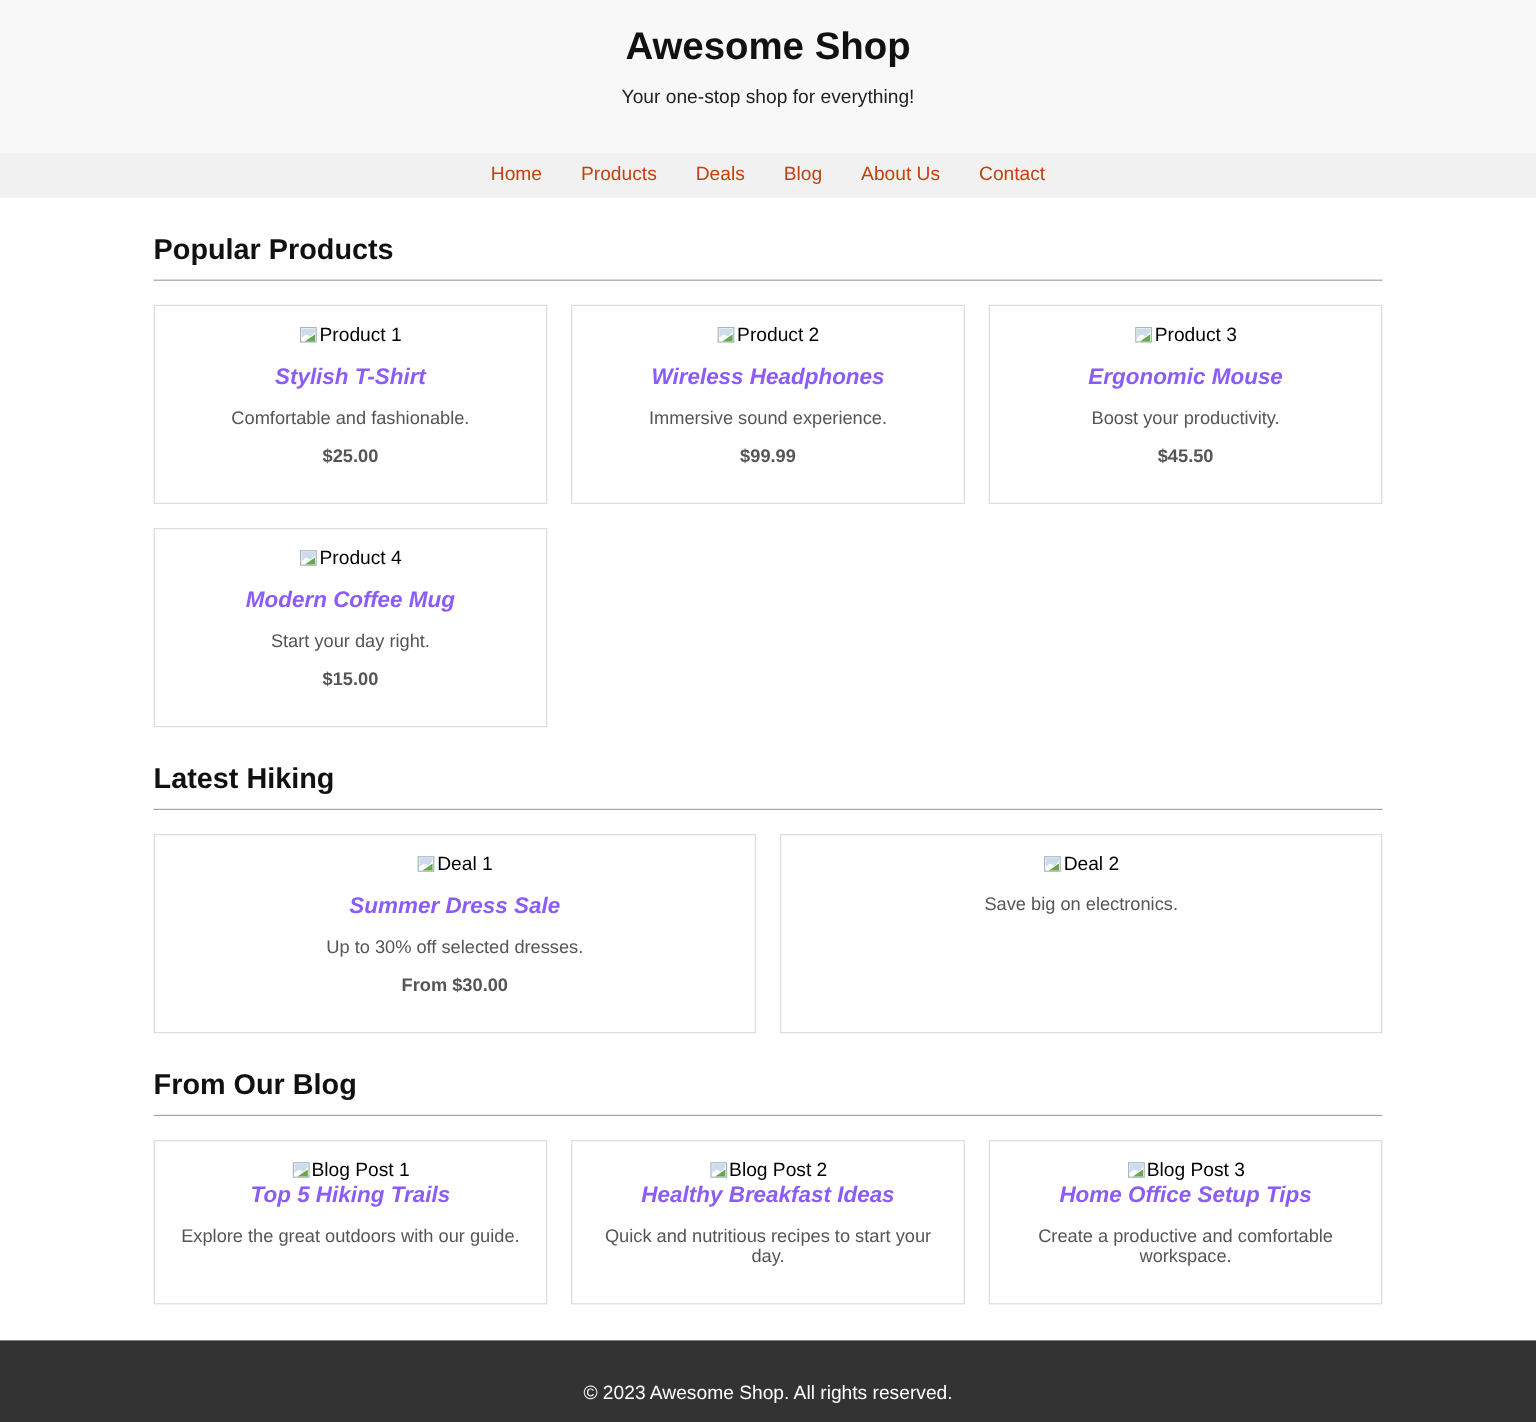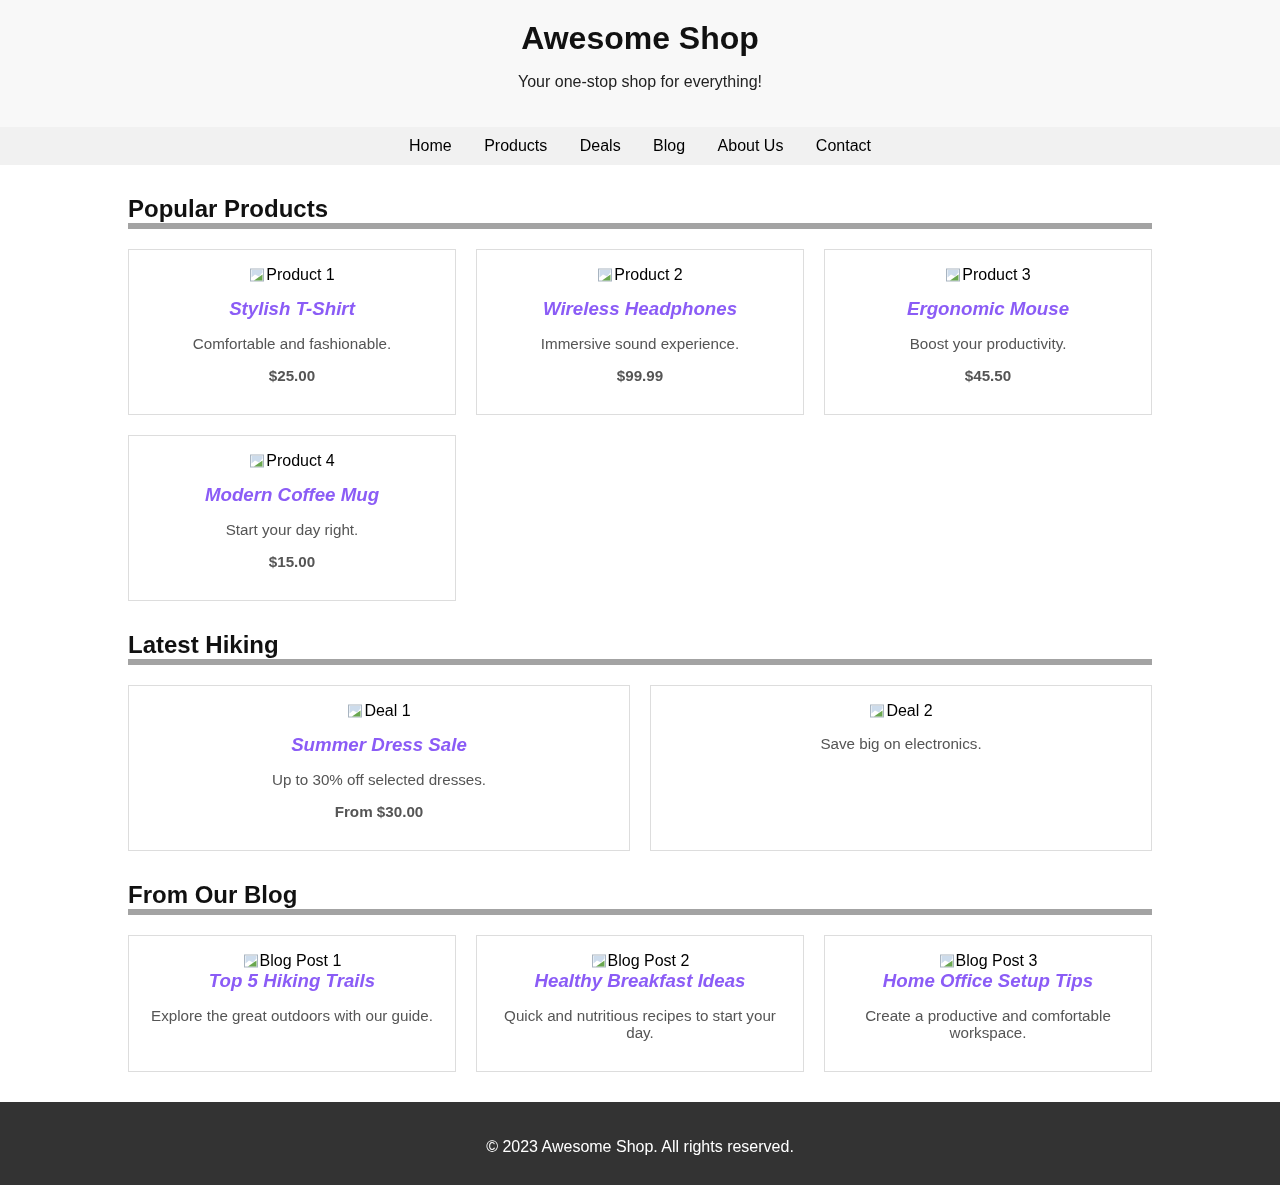--- a/index.html
+++ b/index.html
@@ -18,34 +18,34 @@
   }
   .site-header h1 { margin: 0; font-size: 2em; font-weight: bold; }
   .site-header .tagline { margin: 1em 0; color: #222; }
   
   .main-nav {
     background: #f1f1f1;
     text-align: center;
     padding: 10px 0;
   }
   .main-nav a {
-    color: #000000;
+    color: #c2410c;
     text-decoration: none;
     margin: 0 14px;
     display: inline-block;
     text-align: right;
   }
   
   main { width: 80%; margin: 30px auto 0; }
   section { margin-bottom: 30px; }
   h2 {
     font-size: 1.5em;
     margin: 0 0 20px;
-    padding-bottom: 0;
-    border-bottom: 6px solid #a3a3a3;
+    padding-bottom: 10px;
+    border-bottom: 1px solid #a3a3a3;
   }
   .grid {
     display: grid;
     grid-template-columns: repeat(3, 1fr);
     gap: 20px;
   }
   .grid.two { grid-template-columns: repeat(2, 1fr); }
   
   .card {
     border: 1px solid #ddd;

